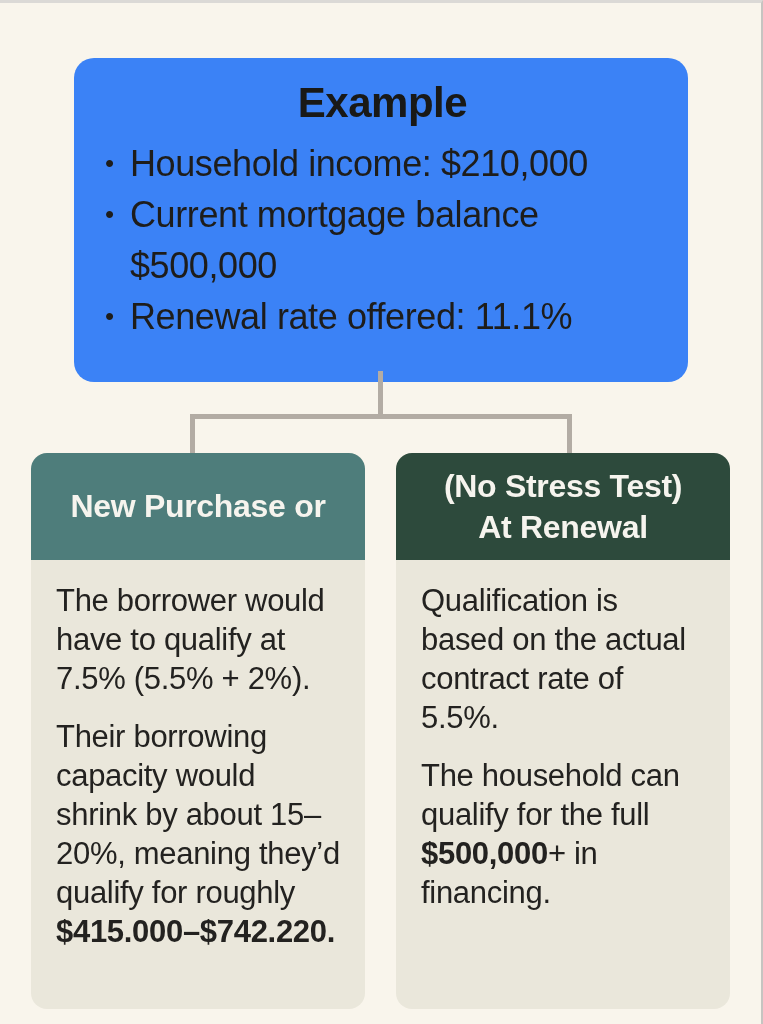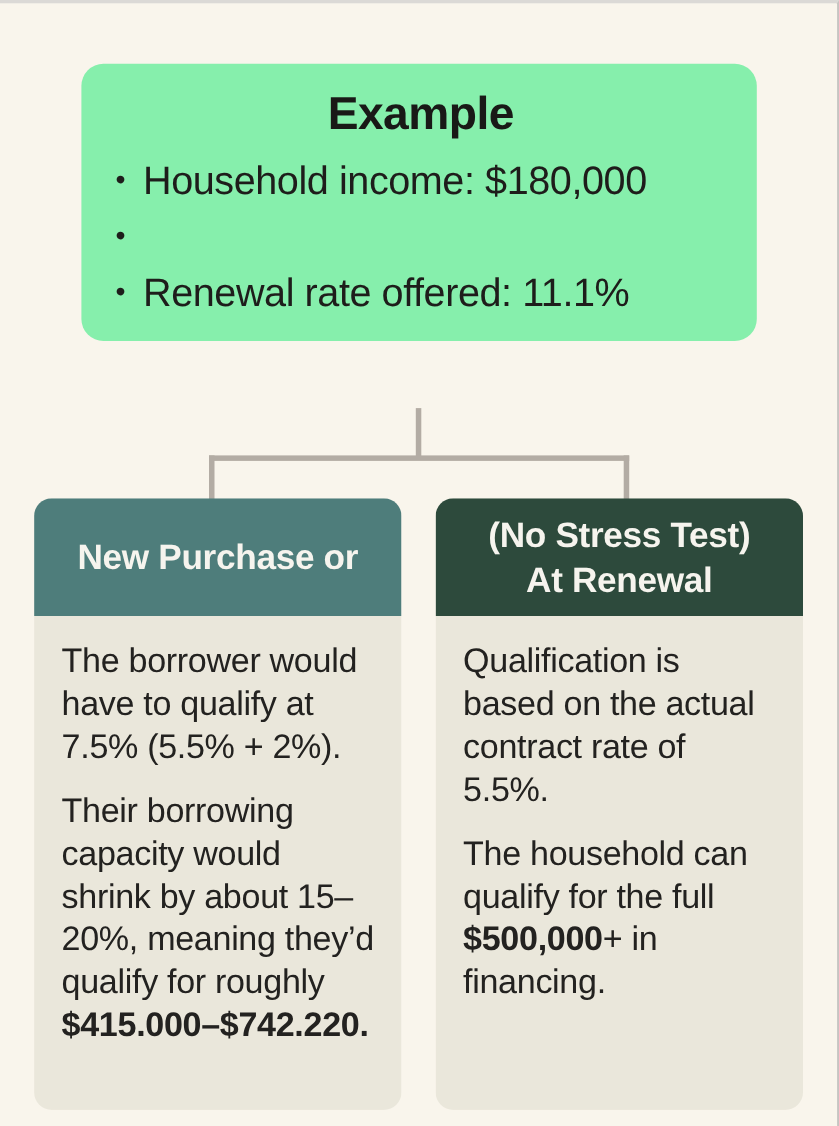--- a/index.html
+++ b/index.html
@@ -15,22 +15,22 @@
     background: #f9f5ec;
     border-top: 3px solid #dbd9d6;
     border-right: 2px solid #c6c4c1;
     overflow: hidden;
   }
 
   
   .example-card {
     position: absolute;
     left: 74px; top: 55px;
-    width: 614px; height: 252px;
-    background: #86efac;
+    width: 614px; height: 324px;
+    background: #3b82f6;
     border-radius: 20px;
     padding: 20px 28px 0 31px;
   }
   .example-title {
     text-align: center;
     font-size: 42px;
     font-weight: bold;
     letter-spacing: -0.5px;
     color: #191917;
     line-height: 50px;
@@ -116,24 +116,28 @@
 </head>
 <body>
 
 <div class="page">
 
   <div class="example-card">
     <div class="example-title">Example</div>
     <ul class="bullet-list">
       <li class="bullet-item">
         <span class="bullet-dot">•</span>
-        <div class="bullet-text">Household income: $180,000</div>
+        <div class="bullet-text">Household income: $210,000</div>
       </li>
       <li class="bullet-item">
         <span class="bullet-dot">•</span>
+        <div class="bullet-text">
+          <div>Current mortgage balance</div>
+          <div>$500,000</div>
+        </div>
       </li>
       <li class="bullet-item">
         <span class="bullet-dot">•</span>
         <div class="bullet-text">Renewal rate offered: 11.1%</div>
       </li>
     </ul>
   </div>
 
   <div class="conn conn-stem"></div>
   <div class="conn conn-hbar"></div>

